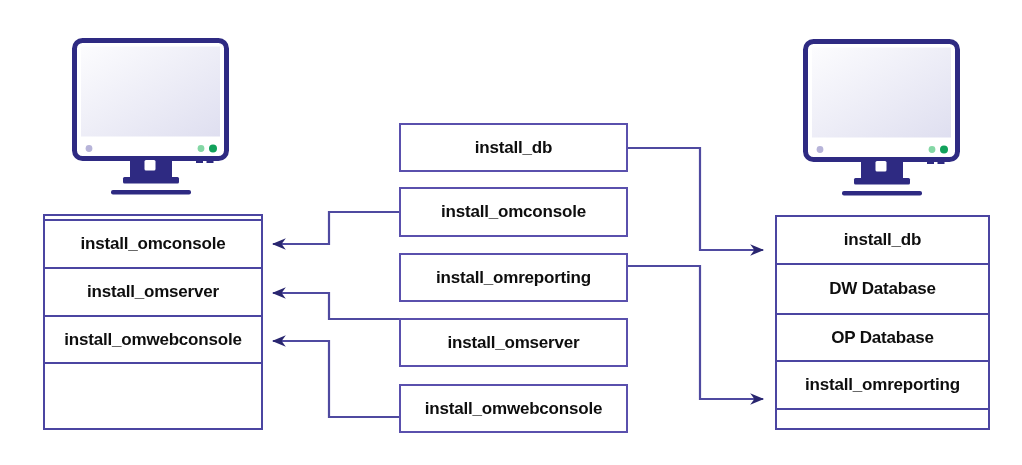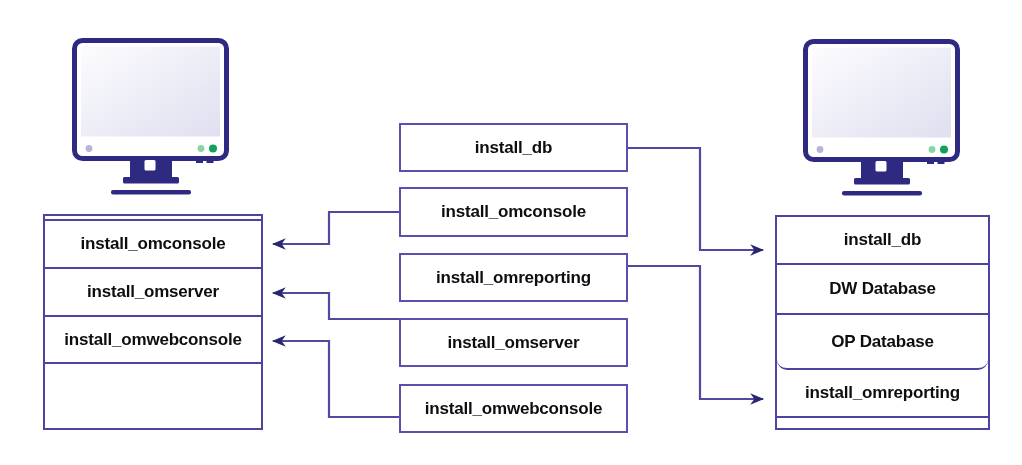--- a/index.html
+++ b/index.html
@@ -28,21 +28,21 @@
     display:flex;align-items:center;justify-content:center;
     border-bottom:2px solid #4b45a1;
     font-weight:bold;font-size:17px;color:#0e0e0e;
     letter-spacing:-0.2px;white-space:nowrap;
   }
   .trow.last{border-bottom:none;}
   #left-table{left:43px;top:214px;width:220px;height:216px;}
   #right-table{left:775px;top:215px;width:215px;height:215px;}
   .lt-r1{height:48px;} .lt-r2{height:48px;} .lt-r3{height:47px;}
   .lt-r4{height:63px;border-bottom:none;}
-  .rt-r1{height:48px;} .rt-r2{height:50px;} .rt-r3{height:55px;border-radius:10px;}
+  .rt-r1{height:48px;} .rt-r2{height:50px;} .rt-r3{height:47px;}
   .rt-r4{height:48px;} .rt-r5{height:18px;border-bottom:none;}
   
   .sbox{
     position:absolute;
     box-sizing:border-box;
     left:399px;width:229px;
     border:2px solid #5a50ad;
     background:#ffffff;
     display:flex;align-items:center;justify-content:center;
     font-weight:bold;font-size:17px;color:#0e0e0e;

